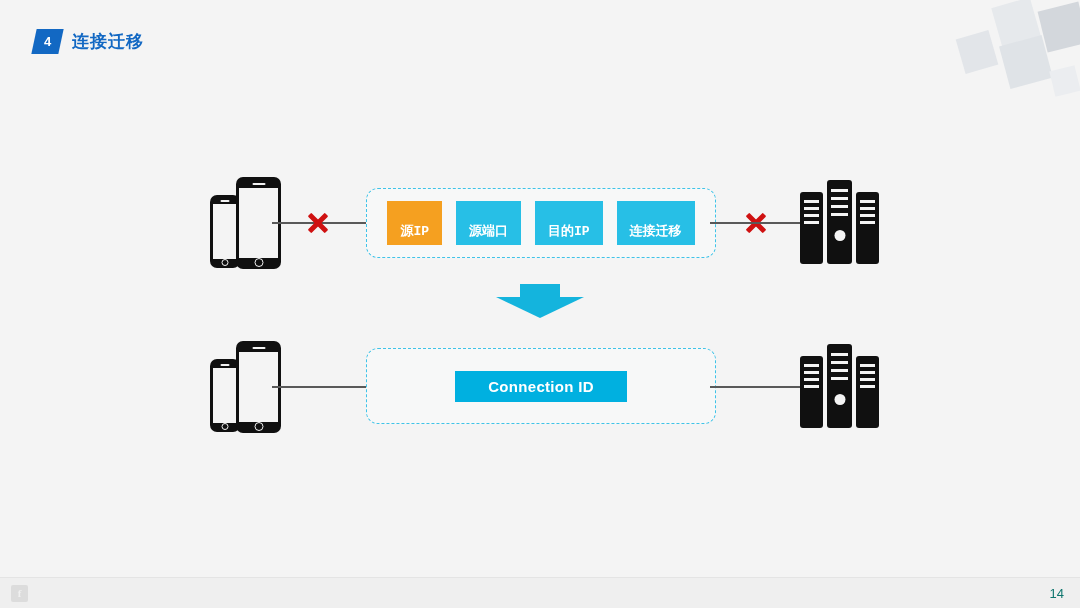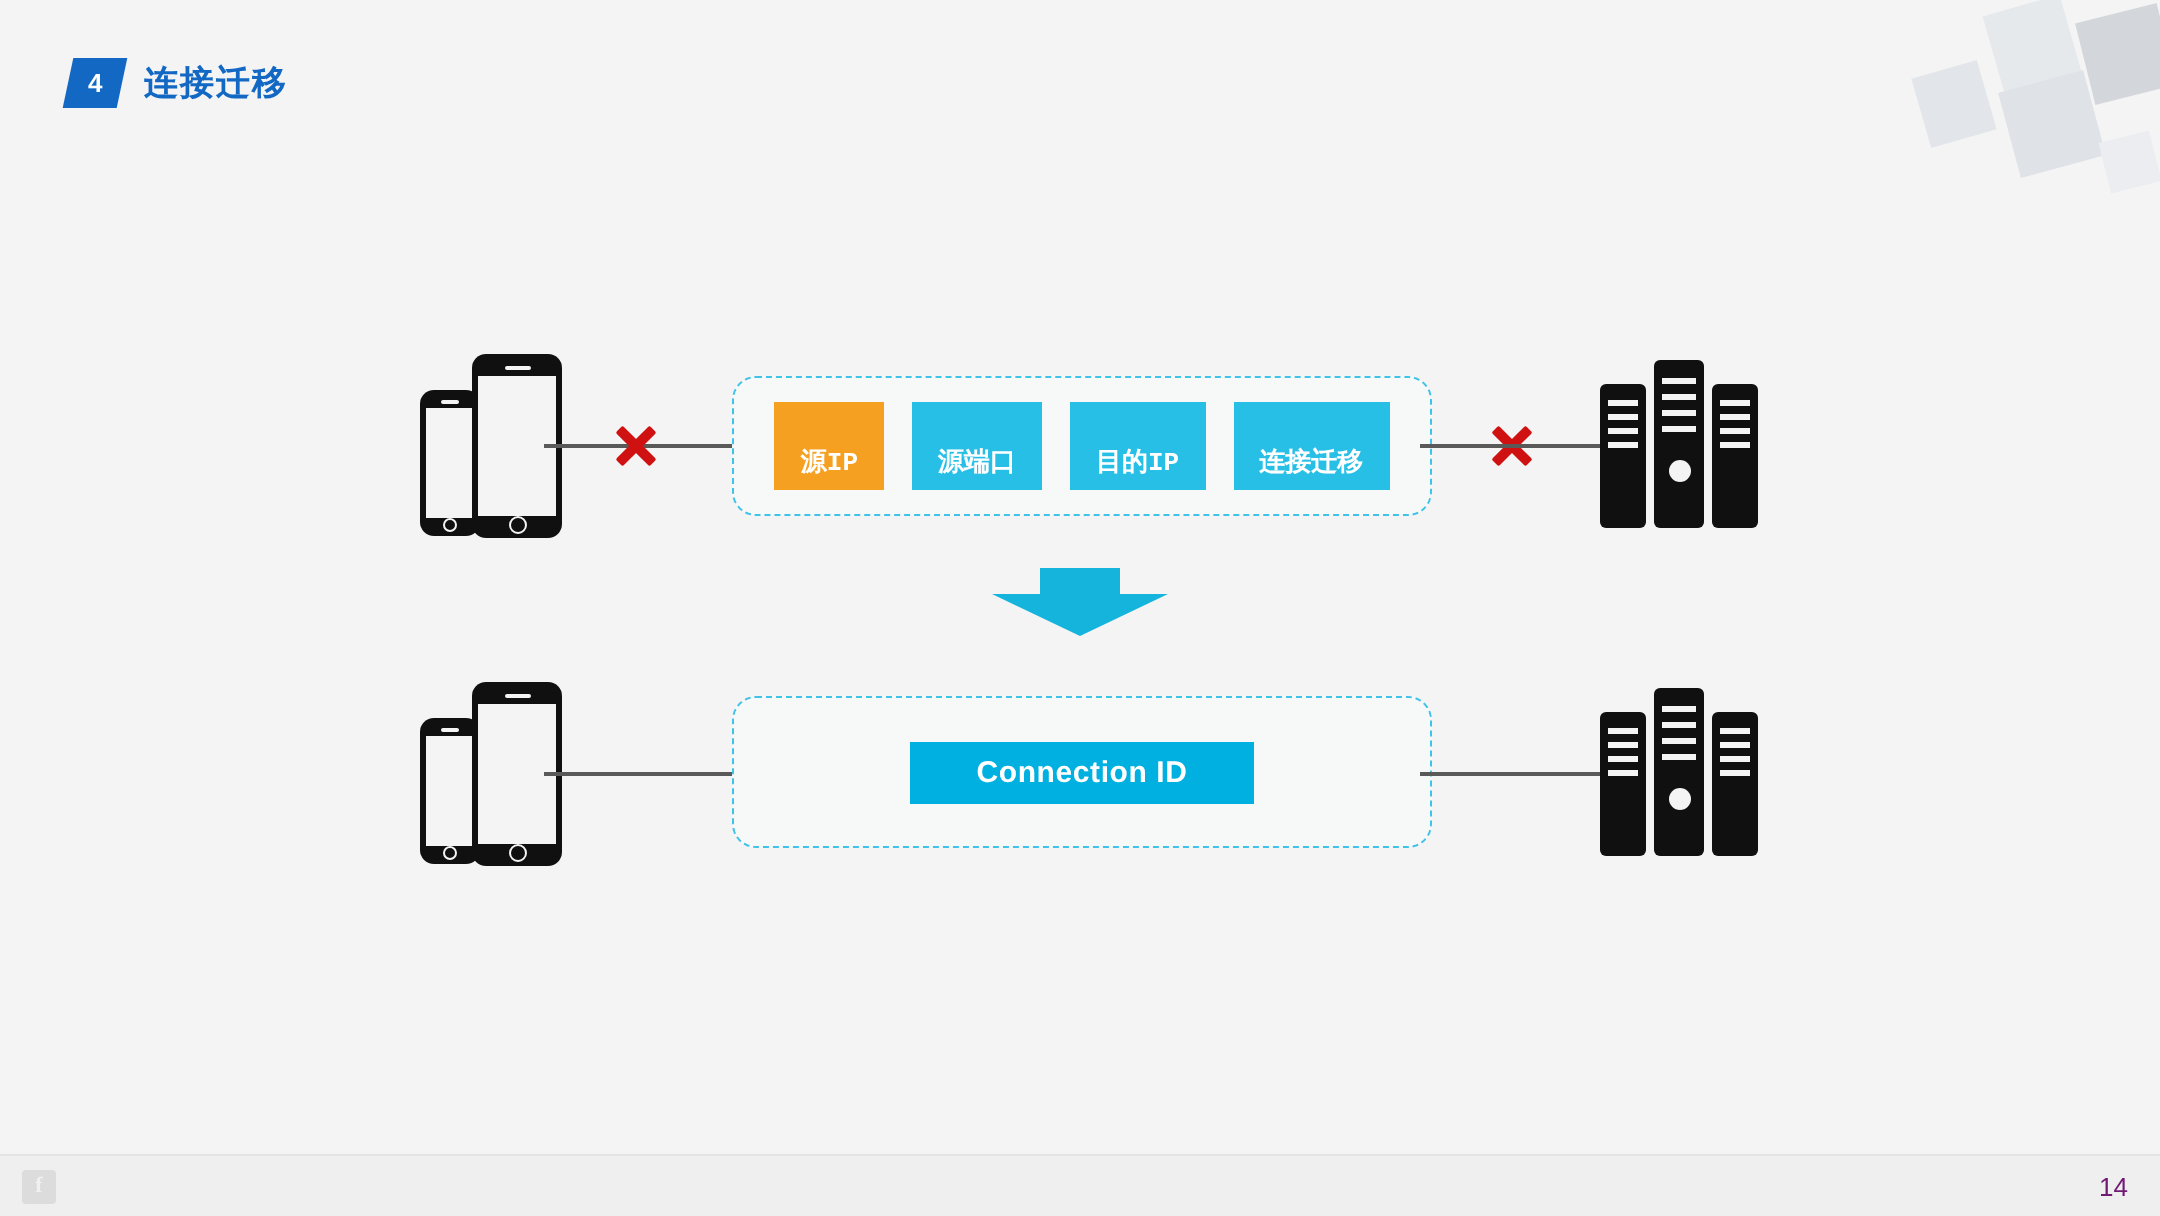--- a/index.html
+++ b/index.html
@@ -298,21 +298,21 @@
     font-size: 11px;
     font-weight: bold;
     text-align: center;
     line-height: 17px;
     font-family: "Liberation Serif", serif;
   }
   .page-no {
     position: absolute;
     right: 16px;
     top: 8px;
-    color: #701a75;
+    color: #0f766e;
     font-size: 13px;
   }
 </style>
 </head>
 <body>
 
 <div class="deco-layer">
   <div class="deco-sq s1"></div>
   <div class="deco-sq s2"></div>
   <div class="deco-sq s3"></div>

